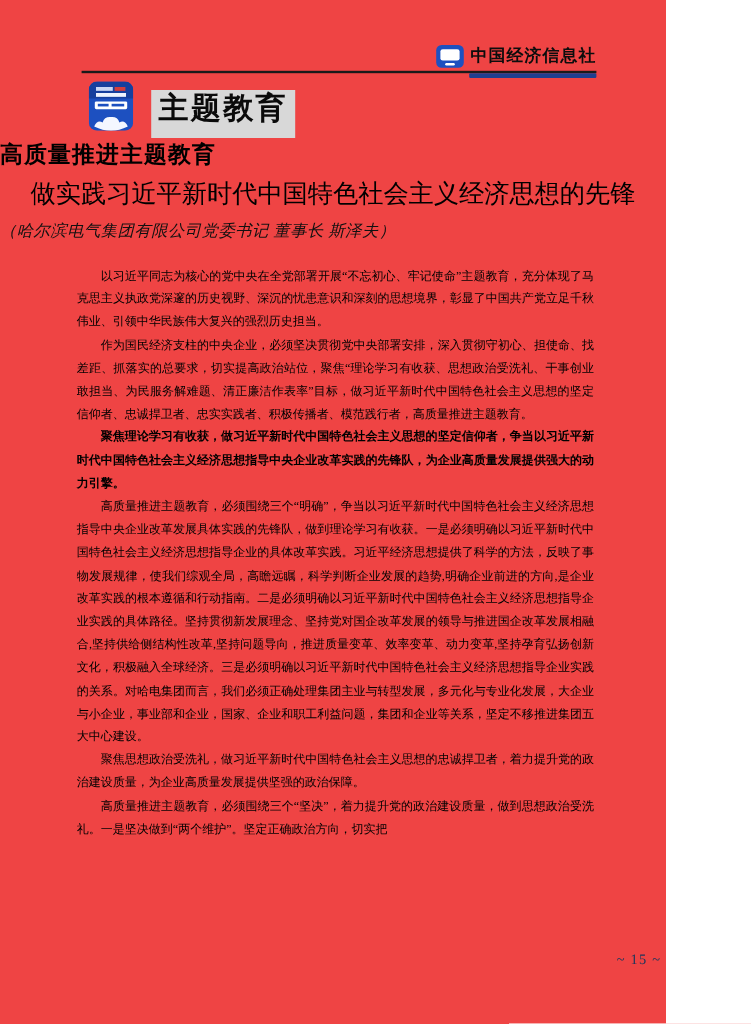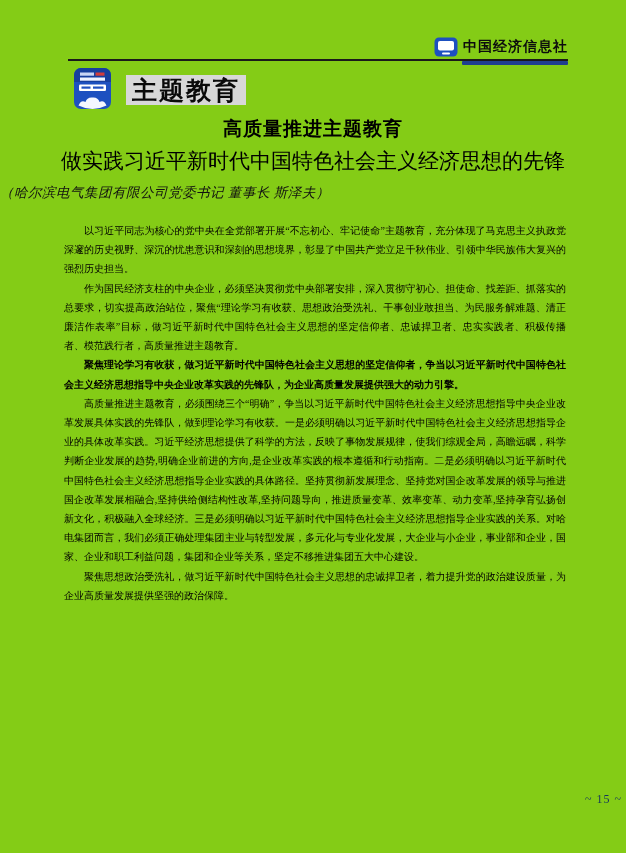--- a/index.html
+++ b/index.html
@@ -1,19 +1,19 @@
 <!DOCTYPE html>
 <html><head>
 <meta charset="utf-8">
 <style>
   html, body { margin:0; padding:0; background:#ffffff; }
   .page {
     position:relative;
-    width:626px; height:853px;
-    background:#84cc16;
+    width:555px; height:853px;
+    background:#ef4444;
     overflow:hidden;
     font-family:"Liberation Serif","DejaVu Serif",serif;
     color:#000;
   }
 
   
   .masthead {
     position:absolute; left:68px; right:58px; top:0; height:59px;
     border-bottom:2px solid #1a1a1a;
   }
@@ -34,30 +34,30 @@
   }
 
   
   .section-header {
     position:absolute; left:74px; top:68px;
     display:flex; align-items:flex-start; gap:15px;
   }
   .section-label {
     margin-top:7px;
     background:#d8d8d8;
-    padding:1px 6px 0 6px;
+    padding:1px 6px 10px 6px;
     font-family:"Liberation Sans","DejaVu Sans",sans-serif;
     font-weight:bold; font-size:25px; letter-spacing:2px; color:#0a0a0a;
     line-height:1.15;
   }
 
   
   .article-title {
     position:absolute; left:0; right:0; top:116px;
-    text-align:center;
+    text-align:left;
     font-family:"Liberation Sans","DejaVu Sans",sans-serif;
     font-weight:bold; font-size:19px; letter-spacing:1px; color:#000;
   }
   .article-subtitle {
     position:absolute; left:0; right:0; top:147px;
     text-align:center;
     font-family:"Liberation Sans","DejaVu Sans",sans-serif;
     font-weight:normal; font-size:21px; letter-spacing:0px; color:#000;
   }
   .article-byline {
@@ -123,17 +123,18 @@
   <div class="article-title">高质量推进主题教育</div>
   <div class="article-subtitle">做实践习近平新时代中国特色社会主义经济思想的先锋</div>
   <div class="article-byline">（哈尔滨电气集团有限公司党委书记 董事长 斯泽夫）</div>
 
   <div class="article-body">
     <p class="para">以习近平同志为核心的党中央在全党部署开展“不忘初心、牢记使命”主题教育，充分体现了马克思主义执政党深邃的历史视野、深沉的忧患意识和深刻的思想境界，彰显了中国共产党立足千秋伟业、引领中华民族伟大复兴的强烈历史担当。</p>
     <p class="para">作为国民经济支柱的中央企业，必须坚决贯彻党中央部署安排，深入贯彻守初心、担使命、找差距、抓落实的总要求，切实提高政治站位，聚焦“理论学习有收获、思想政治受洗礼、干事创业敢担当、为民服务解难题、清正廉洁作表率”目标，做习近平新时代中国特色社会主义思想的坚定信仰者、忠诚捍卫者、忠实实践者、积极传播者、模范践行者，高质量推进主题教育。</p>
     <p class="para bold">聚焦理论学习有收获，做习近平新时代中国特色社会主义思想的坚定信仰者，争当以习近平新时代中国特色社会主义经济思想指导中央企业改革实践的先锋队，为企业高质量发展提供强大的动力引擎。</p>
     <p class="para">高质量推进主题教育，必须围绕三个“明确”，争当以习近平新时代中国特色社会主义经济思想指导中央企业改革发展具体实践的先锋队，做到理论学习有收获。一是必须明确以习近平新时代中国特色社会主义经济思想指导企业的具体改革实践。习近平经济思想提供了科学的方法，反映了事物发展规律，使我们综观全局，高瞻远瞩，科学判断企业发展的趋势,明确企业前进的方向,是企业改革实践的根本遵循和行动指南。二是必须明确以习近平新时代中国特色社会主义经济思想指导企业实践的具体路径。坚持贯彻新发展理念、坚持党对国企改革发展的领导与推进国企改革发展相融合,坚持供给侧结构性改革,坚持问题导向，推进质量变革、效率变革、动力变革,坚持孕育弘扬创新文化，积极融入全球经济。三是必须明确以习近平新时代中国特色社会主义经济思想指导企业实践的关系。对哈电集团而言，我们必须正确处理集团主业与转型发展，多元化与专业化发展，大企业与小企业，事业部和企业，国家、企业和职工利益问题，集团和企业等关系，坚定不移推进集团五大中心建设。</p>
     <p class="para">聚焦思想政治受洗礼，做习近平新时代中国特色社会主义思想的忠诚捍卫者，着力提升党的政治建设质量，为企业高质量发展提供坚强的政治保障。</p>
+    <p class="para">高质量推进主题教育，必须围绕三个“坚决”，着力提升党的政治建设质量，做到思想政治受洗礼。一是坚决做到“两个维护”。坚定正确政治方向，切实把</p>
   </div>
 
   <div class="page-number">~ 15 ~</div>
 
 </div>
 
 </body></html>

